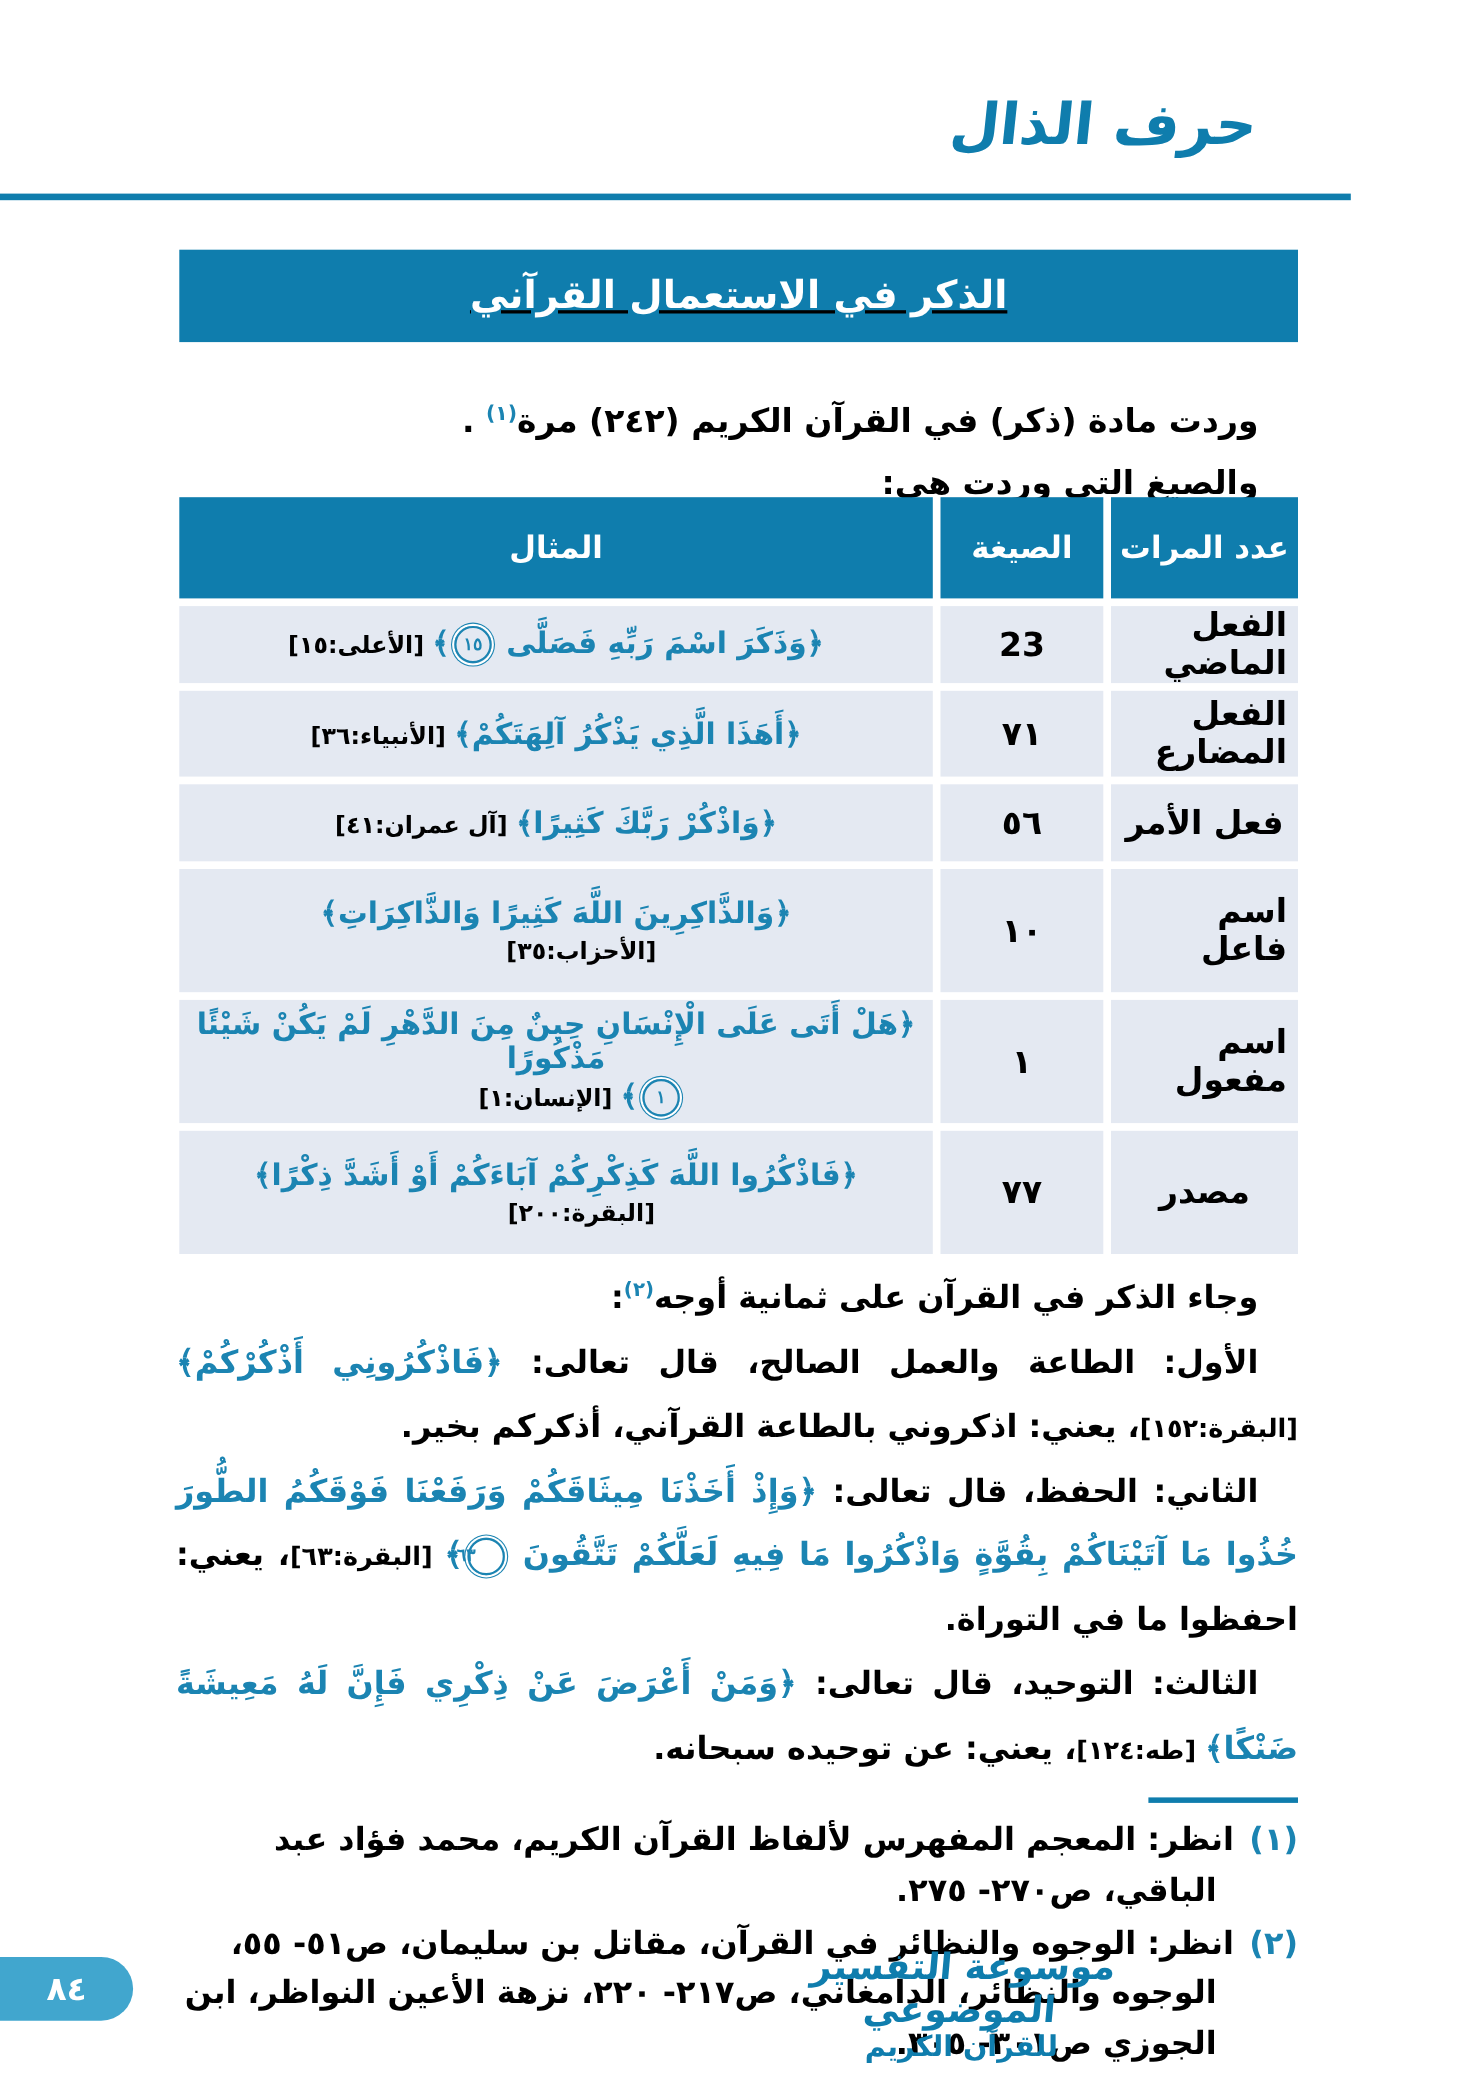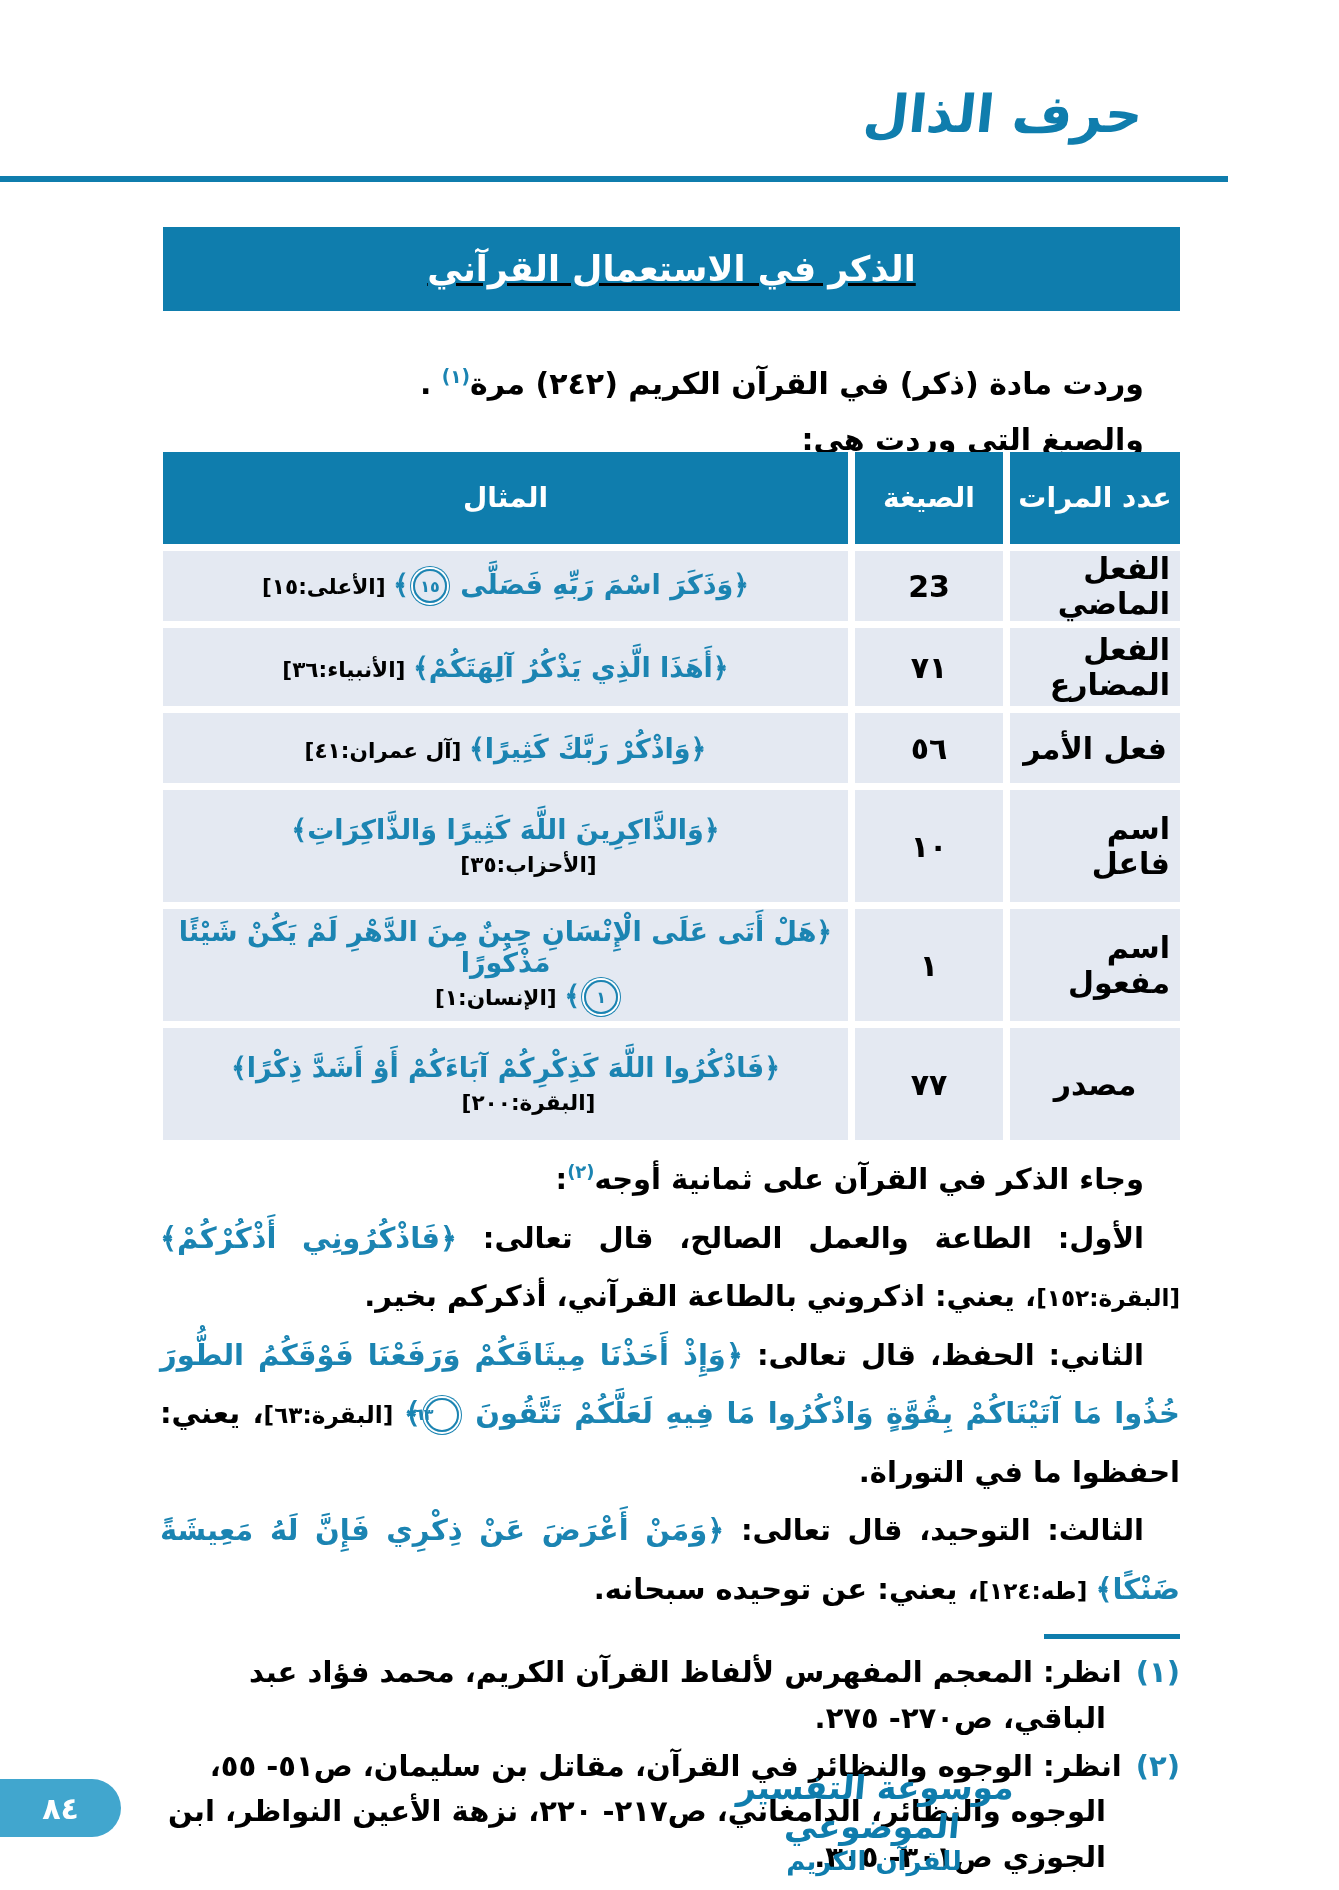--- a/index.html
+++ b/index.html
@@ -52,20 +52,21 @@
   .exline2{width:100%;text-align:center;padding-left:46px;box-sizing:border-box;margin-top:2px;}
   .q{color:var(--verse);}
   .b{color:#000;font-weight:900;}
   .n{color:#000;}
   .r{color:#000;font-size:0.8em;}
   .am{
     display:inline-flex;align-items:center;justify-content:center;
     width:30px;height:30px;border:2px solid var(--verse);border-radius:50%;
     color:var(--verse);font-size:16px;font-weight:700;margin:0 4px;vertical-align:middle;
     box-shadow:0 0 0 2px #fff,0 0 0 3px var(--verse);
+    font-family:Liberation Serif, serif;
   }
   .fns{color:var(--verse);font-size:0.62em;font-weight:700;}
   
   .aspects{
     position:absolute;top:1150px;right:159px;width:1020px;
     font-size:29px;font-weight:700;color:#000;line-height:2.02;text-align:justify;
   }
   .aspects p{margin:0;text-indent:36px;}
   
   .fnrule{position:absolute;top:1634px;right:159px;width:136px;height:5px;background:var(--blue);}

